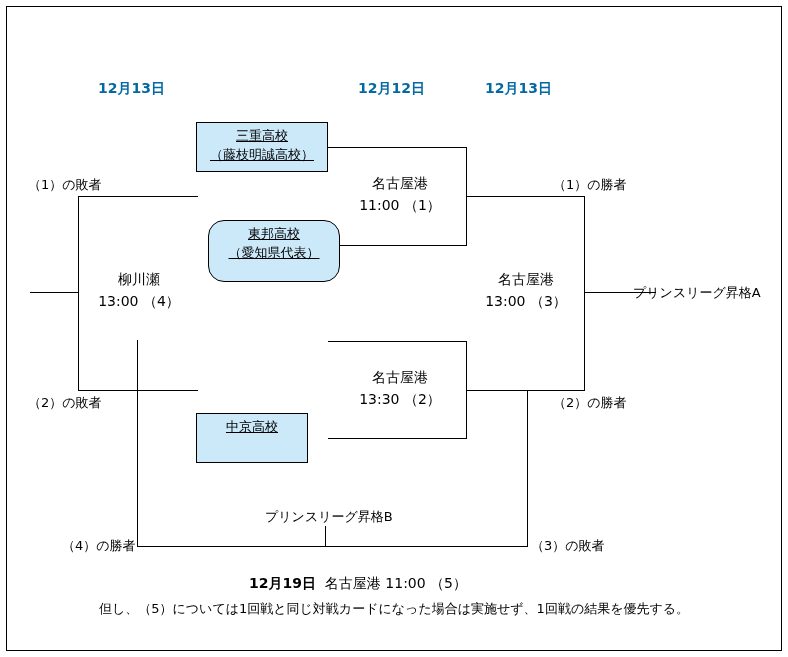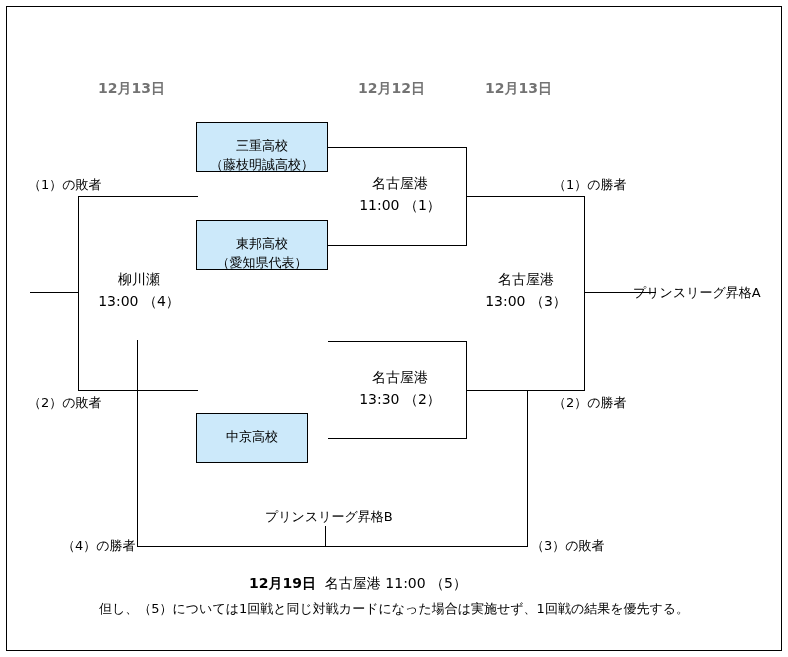--- a/index.html
+++ b/index.html
@@ -37,34 +37,35 @@
     color: #1f6fe0;
     font-weight: bold;
     font-size: 15px;
     letter-spacing: 0px;
     white-space: nowrap;
   }
   .date-hdr {
     position: absolute;
     font-size: 14px;
     font-weight: bold;
-    color: #737373;
+    color: #0369a1;
     white-space: nowrap;
   }
   .team-box {
     position: absolute;
     background: #cce9fa;
     border: 1px solid #000000;
     box-sizing: border-box;
     text-align: center;
     font-size: 13px;
     color: #000000;
     line-height: 19px;
-    padding-top: 13px;
+    padding-top: 3px;
     white-space: nowrap;
+    text-decoration: underline;
   }
   .team-box .tname { display: block; }
   .team-box .tsub  { display: block; }
   .match-label {
     position: absolute;
     text-align: center;
     font-size: 14px;
     color: #000000;
     line-height: 22px;
     white-space: nowrap;
@@ -136,21 +137,21 @@
 
   <div class="ln v" style="left:137px; top:340px; height:206px;"></div>
   <div class="ln v" style="left:527px; top:390px; height:156px;"></div>
   <div class="ln h" style="left:137px; top:546px; width:391px;"></div>
   <div class="ln v" style="left:325px; top:526px; height:20px;"></div>
 
   <div class="team-box" style="left:196px; top:122px; width:132px; height:50px;">
     <span class="tname">三重高校</span>
     <span class="tsub">（藤枝明誠高校）</span>
   </div>
-  <div class="team-box" style="left:196px; top:220px; width:132px; height:50px;">
+  <div class="team-box" style="left:208px; top:220px; width:132px; height:62px;border-radius:16px;">
     <span class="tname">東邦高校</span>
     <span class="tsub">（愛知県代表）</span>
   </div>
   <div class="team-box" style="left:196px; top:413px; width:112px; height:50px;">
     <span class="tname">中京高校</span>
   </div>
 
   <div class="match-label" style="left:336px; top:172px; width:128px;">
     <span class="venue">名古屋港</span>
     <span class="time">11:00 （1）</span>

